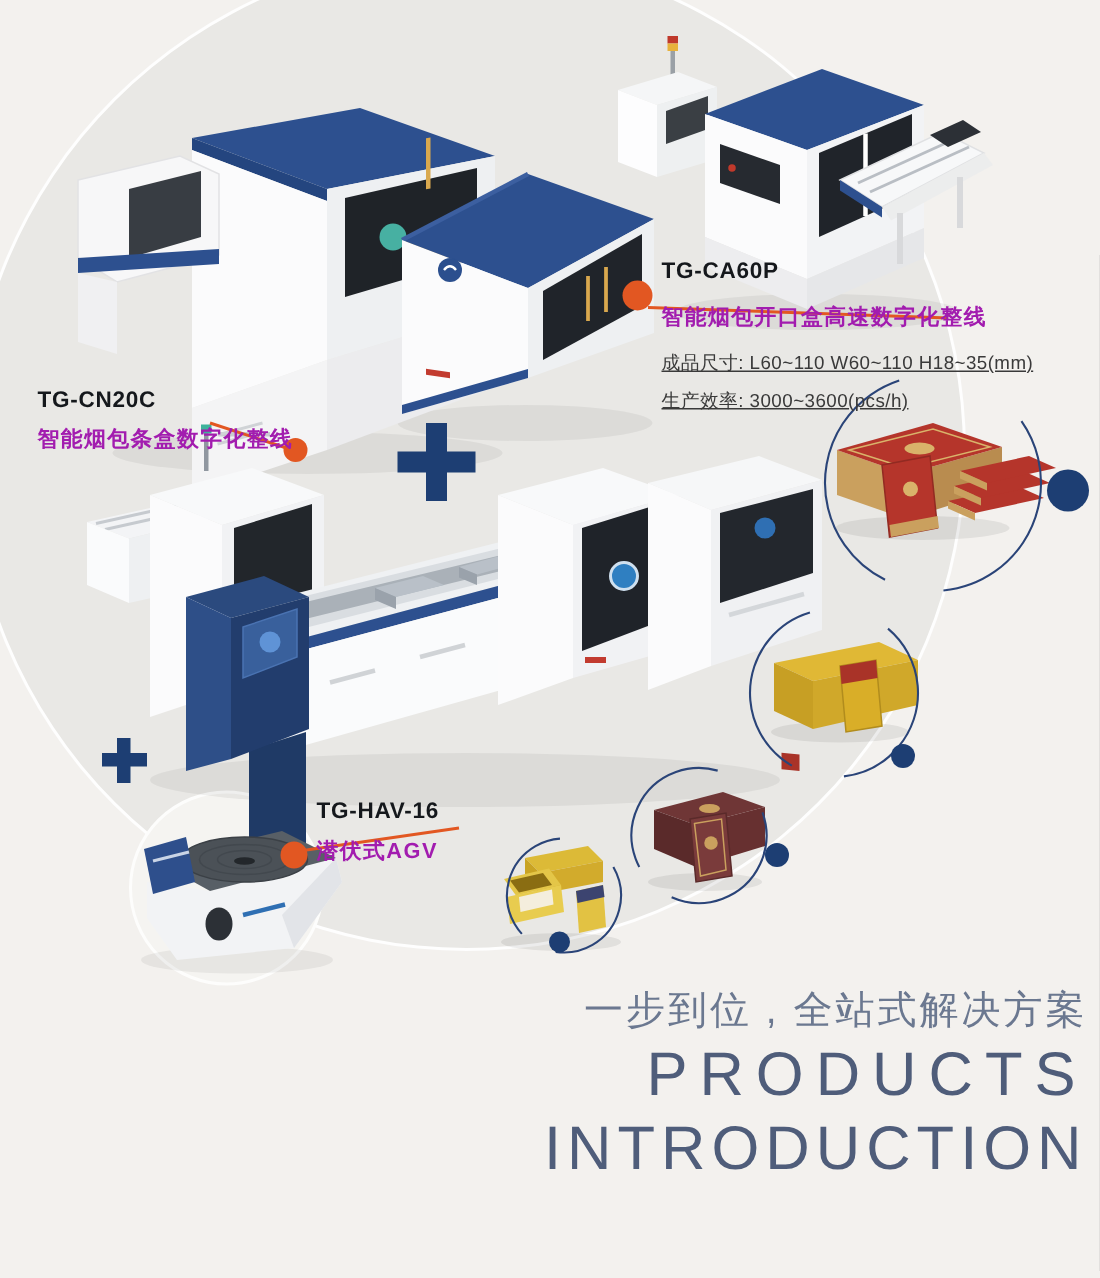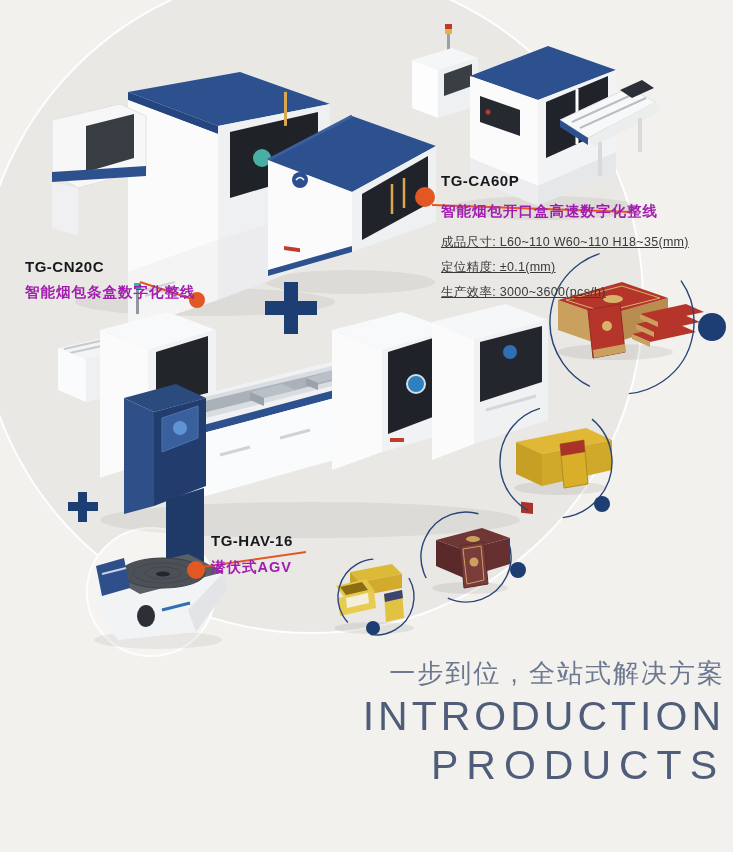--- a/index.html
+++ b/index.html
@@ -287,29 +287,28 @@
   <div class="callout" style="left:25px;top:258px;">
     <div class="model">TG-CN20C</div>
     <div class="desc">智能烟包条盒数字化整线</div>
   </div>
 
   <div class="callout" style="left:441px;top:172px;">
     <div class="model">TG-CA60P</div>
     <div class="desc" style="margin-top:13px;">智能烟包开口盒高速数字化整线</div>
     <div class="specs">
       <div>成品尺寸: L60~110 W60~110 H18~35(mm)</div>
-      <div>定位精度: ±0.1(mm)</div>
       <div>生产效率: 3000~3600(pcs/h)</div>
     </div>
   </div>
 
   <div class="callout" style="left:211px;top:532px;">
     <div class="model">TG-HAV-16</div>
     <div class="desc" style="margin-top:9px;font-weight:600;">潜伏式AGV</div>
   </div>
 
   <div class="headline">
     <div class="zh">一步到位 , 全站式解决方案</div>
+    <div class="en l1">PRODUCTS</div>
     <div class="en l2">INTRODUCTION</div>
-    <div class="en l1">PRODUCTS</div>
   </div>
 
 </div>
 
 </body></html>

